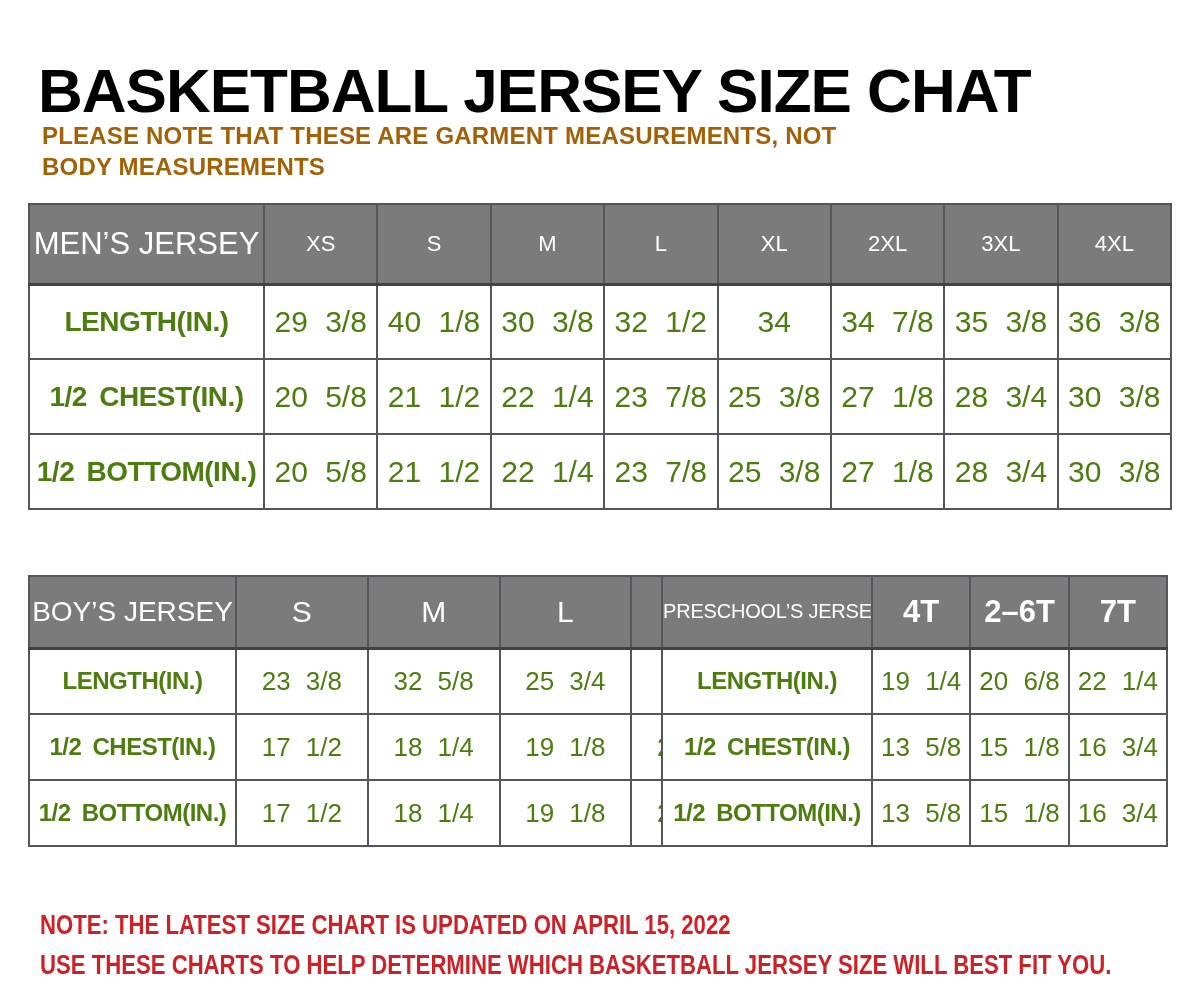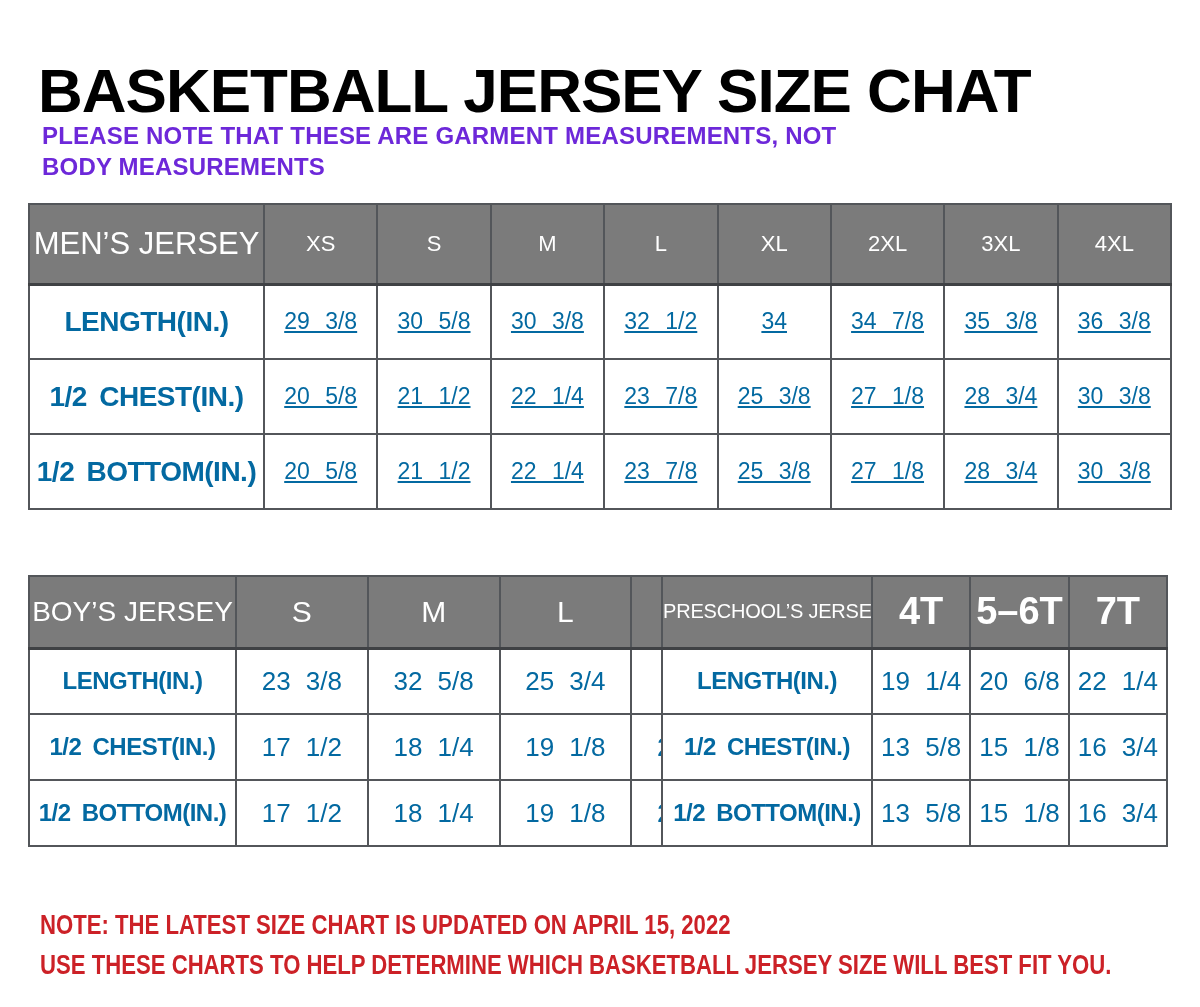--- a/index.html
+++ b/index.html
@@ -12,69 +12,69 @@
   }
   #canvas { position:absolute; inset:0; width:1200px; height:1007px; }
 
   .page-title {
     position:absolute; left:38px; top:18px;
     font-size:62px; font-weight:700; color:#000;
     letter-spacing:-1px; white-space:nowrap; line-height:1;
   }
   .top-note {
     position:absolute; left:42px; top:96px; width:860px;
-    font-size:24px; font-weight:700; color:#6d28d9;
+    font-size:24px; font-weight:700; color:#a16207;
     line-height:31px; letter-spacing:0.2px;
   }
 
   table.size-table {
     position:absolute; border-collapse:collapse; table-layout:fixed;
     background:#ffffff;
   }
   .size-table th, .size-table td {
     border:2px solid #53565a; padding:0;
     text-align:center; vertical-align:middle; overflow:hidden;
     white-space:nowrap;
   }
   .size-table { border:2px solid #3e4043; }
   .size-table thead th {
     background:#7b7b7b; color:#ffffff; font-weight:400;
     border-bottom:3px solid #3f4144;
   }
-  .size-table td { color:#0369a1; }
+  .size-table td { color:#4d7c0f; }
   .size-table td.row-label { font-weight:700; letter-spacing:-0.5px; word-spacing:5px; }
   .size-table td.value { font-weight:400; word-spacing:9px; }
 
   
   #mens-table { left:28px; top:203px; width:1144px; height:305px; }
   #mens-table col.label-col { width:235px; }
   #mens-table thead tr { height:80px; }
   #mens-table tbody tr { height:75px; }
   #mens-table thead th.corner { font-size:31px; }
   #mens-table thead th.size { font-size:22px; }
   #mens-table td.row-label { font-size:28px; }
-  #mens-table td.value { font-size:23px;text-decoration:underline; }
+  #mens-table td.value { font-size:30px; }
 
   
   #boys-table { left:28px; top:575px; width:736px; height:272px;border-radius:12px; }
   #boys-table col.label-col { width:207px; }
   #boys-table thead tr { height:72px; }
   #boys-table tbody tr { height:66px; }
   #boys-table thead th.corner { font-size:28px; }
   #boys-table thead th.size { font-size:30px; }
   #boys-table td.row-label { font-size:24px; }
   #boys-table td.value { font-size:26px; word-spacing:8px; }
 
   
   #preschool-table { left:661px; top:575px; width:507px; height:272px; }
   #preschool-table col.label-col { width:210px; }
   #preschool-table thead tr { height:72px; }
   #preschool-table tbody tr { height:66px; }
   #preschool-table thead th.corner { font-size:20px; letter-spacing:-0.2px; }
-  #preschool-table thead th.size { font-size:38px; font-weight:700; }
+  #preschool-table thead th.size { font-size:31px; font-weight:700; }
   #preschool-table td.row-label { font-size:24px; }
   #preschool-table td.value { font-size:26px; word-spacing:8px;margin-left:12px; }
 
   .bottom-note {
     position:absolute; left:40px;
     font-size:27px; font-weight:700; color:#cc2127;
     transform:scaleX(0.82); transform-origin:left center;
     white-space:nowrap; line-height:1.2;
   }
   #bottom-note-update { top:882px; }
@@ -104,21 +104,21 @@
           <th class="size">XL</th>
           <th class="size">2XL</th>
           <th class="size">3XL</th>
           <th class="size">4XL</th>
         </tr>
       </thead>
       <tbody>
         <tr>
           <td class="row-label">LENGTH(IN.)</td>
           <td class="value">29 3/8</td>
-          <td class="value">30 5/8</td>
+          <td class="value">40 1/8</td>
           <td class="value">30 3/8</td>
           <td class="value">32 1/2</td>
           <td class="value">34</td>
           <td class="value">34 7/8</td>
           <td class="value">35 3/8</td>
           <td class="value">36 3/8</td>
         </tr>
         <tr>
           <td class="row-label">1/2 CHEST(IN.)</td>
           <td class="value">20 5/8</td>
@@ -185,21 +185,21 @@
 
   <table id="preschool-table" class="size-table">
     <colgroup>
         <col class="label-col">
         <col span="3">
       </colgroup>
   <thead>
         <tr>
           <th class="corner">PRESCHOOL’S JERSEY</th>
           <th class="size">4T</th>
-          <th class="size">5–6T</th>
+          <th class="size">2–6T</th>
           <th class="size">7T</th>
         </tr>
       </thead>
       <tbody>
         <tr>
           <td class="row-label">LENGTH(IN.)</td>
           <td class="value">19 1/4</td>
           <td class="value">20 6/8</td>
           <td class="value">22 1/4</td>
         </tr>

